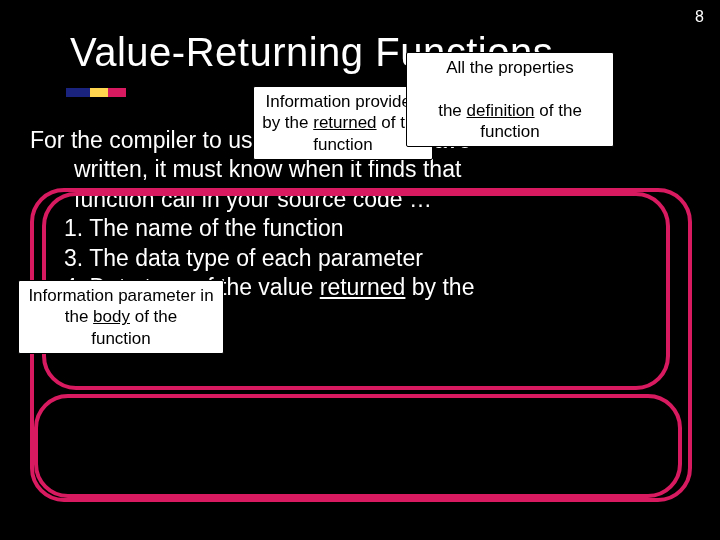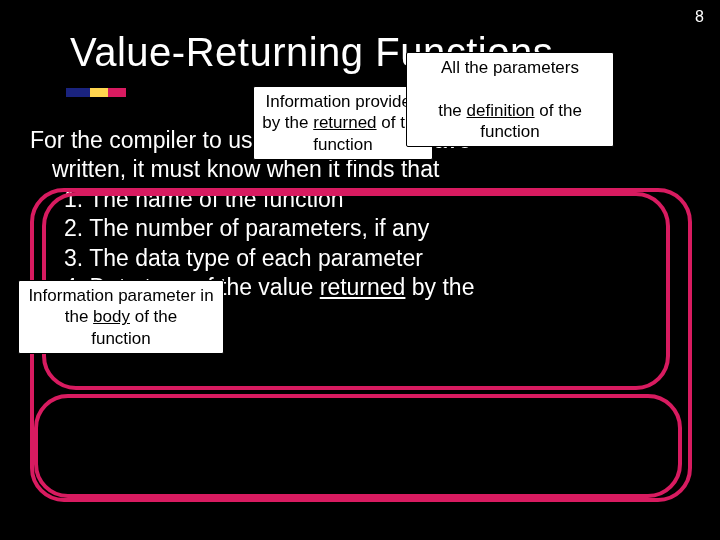--- a/index.html
+++ b/index.html
@@ -48,21 +48,21 @@
   .body-text {
     position: absolute;
     top: 126px;
     left: 30px;
     right: 30px;
     color: #fff;
     font-size: 23px;
     line-height: 1.28;
   }
   .body-text .lead { margin-left: 0; }
-  .body-text .wrap { margin-left: 22px; }
+  .body-text .wrap { margin-left: 44px; }
   .body-text .item { margin-left: 34px; }
   .body-text .item-cont { margin-left: 50px; }
   .u { text-decoration: underline; }
 
   .callout {
     position: absolute;
     background: #fff;
     color: #000;
     font-size: 17px;
     line-height: 1.25;
@@ -121,22 +121,22 @@
 <div class="slide">
 
   <div class="page-num">8</div>
 
   <div class="title">Value-Returning Functions</div>
   <div class="accent-bar"></div>
 
   <div class="body-text">
     <div class="lead">For the compiler to use a function you have</div>
     <div class="wrap">written, it must know when it finds that</div>
+    <div class="wrap">function call in your source code …</div>
     <div class="item">1. The name of the function</div>
-    <div class="item">2. The number of parameters, if any</div>
     <div class="item">3. The data type of each parameter</div>
     <div class="item">
       <span>4. Data </span><span class="u">type</span><span> of the value </span><span class="u">returned</span><span> by the</span>
     </div>
     <div class="item-cont">function</div>
   </div>
 
   <div class="round-box box-def"></div>
   <div class="round-box box-heading"></div>
   <div class="round-box box-body"></div>
@@ -147,19 +147,19 @@
     <span>function</span>
   </div>
 
   <div class="callout callout-body">
     <span>Information parameter in</span><br>
     <span>the </span><span class="u">body</span><span> of the</span><br>
     <span>function</span>
   </div>
 
   <div class="callout callout-def">
-    <span>All the parameters</span><br>
+    <span>All the properties</span><br>
     <br>
     <span>the </span><span class="u">definition</span><span> of the</span><br>
     <span>function</span>
   </div>
 
 </div>
 
 </body></html>

